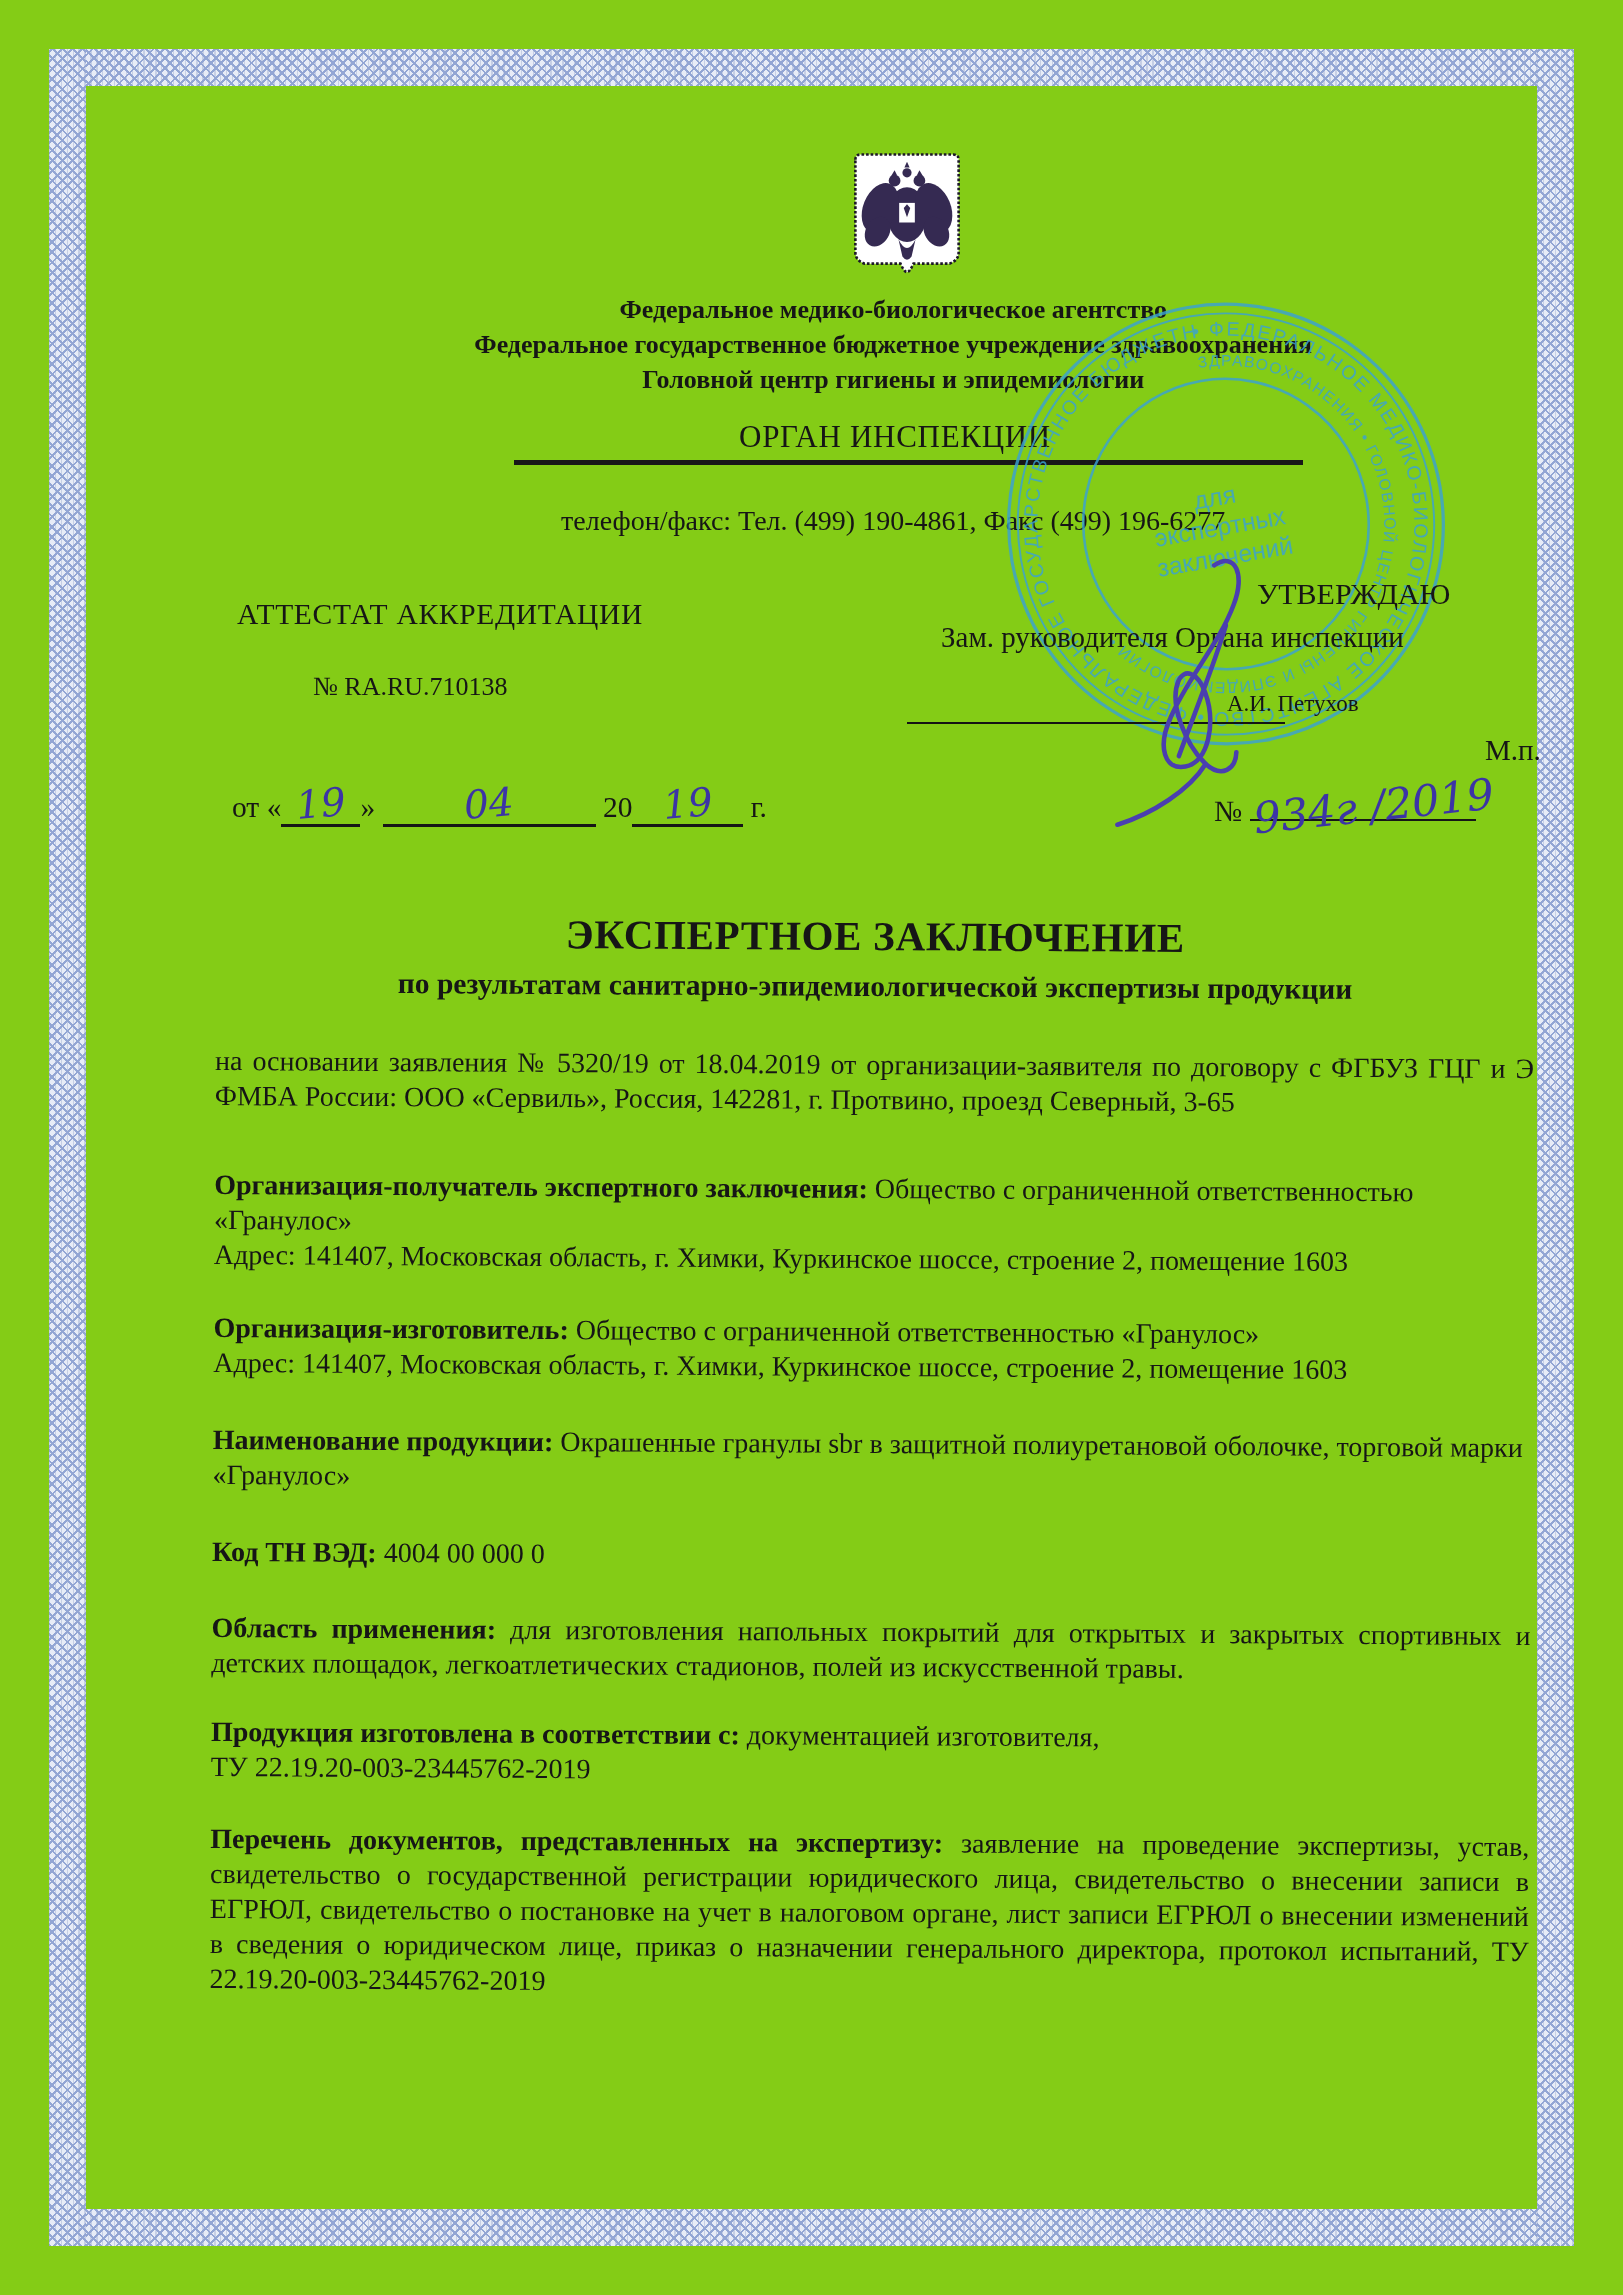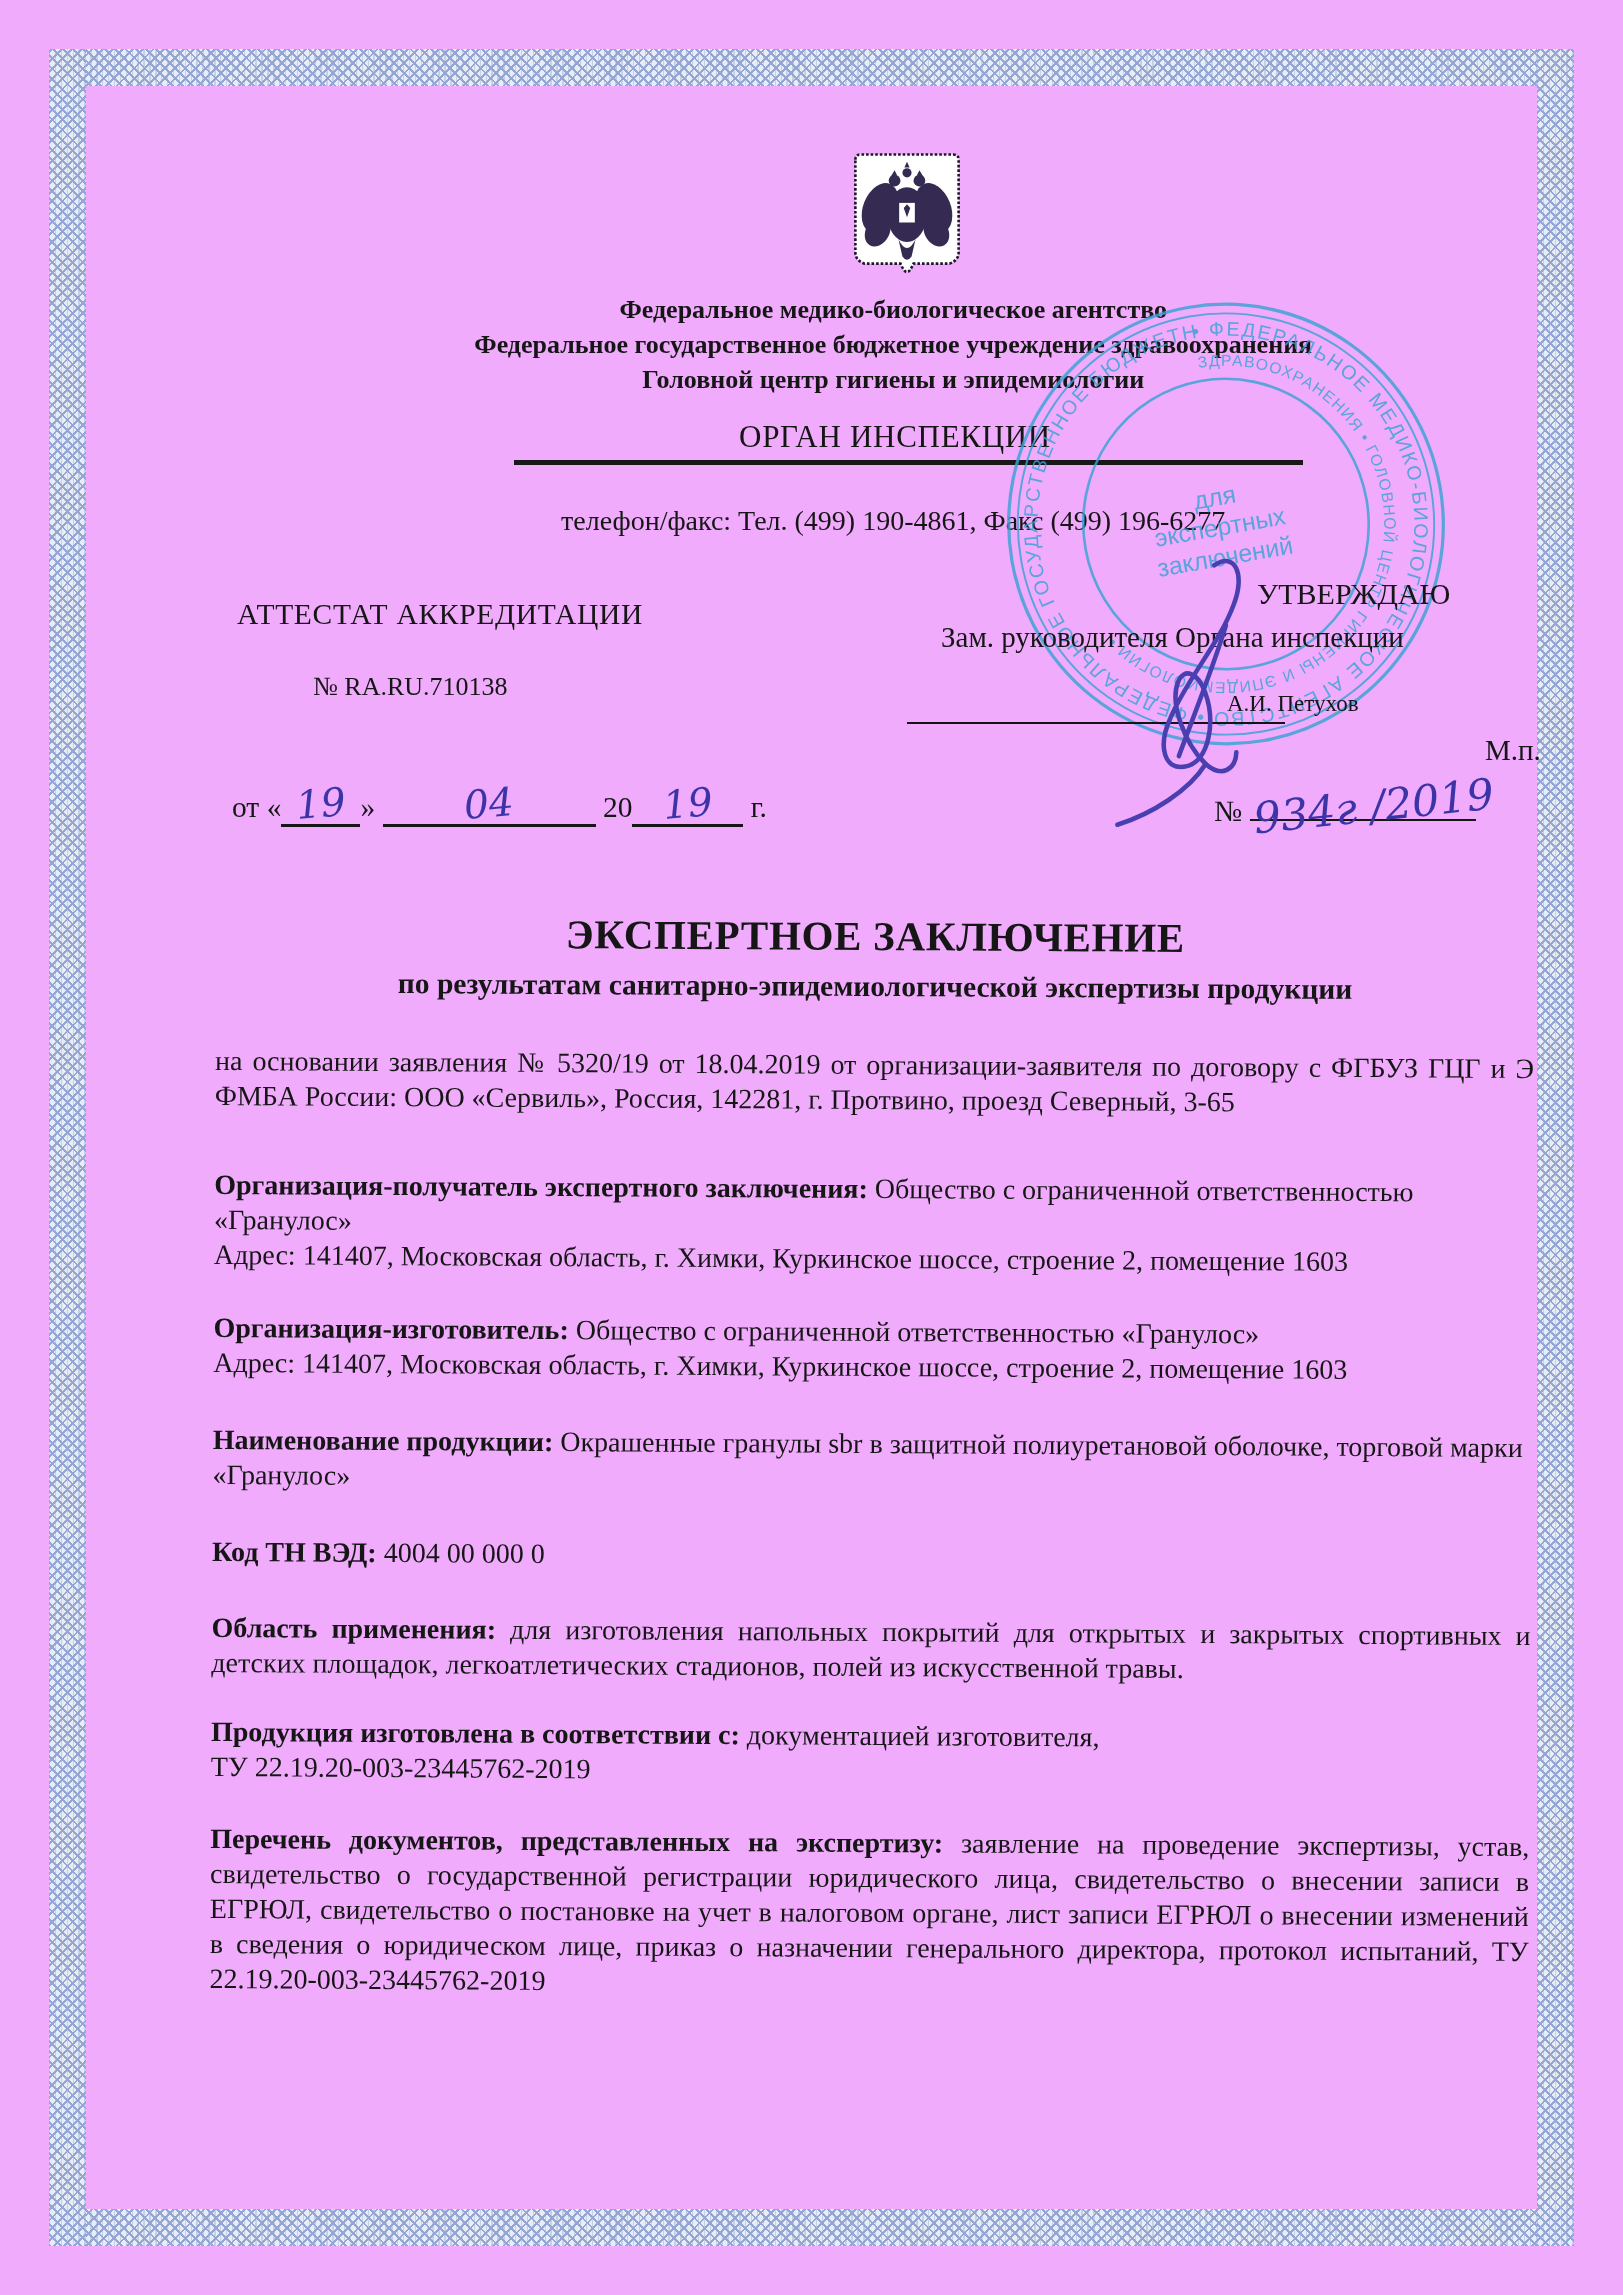--- a/index.html
+++ b/index.html
@@ -1,19 +1,19 @@
 <!DOCTYPE html>
 <html style="font-size:10.5px"><head>
 <meta charset="utf-8">
 <style>
   html,body{margin:0;padding:0;background:#ffffff;}
   .page{
     position:relative;
     width:1623px;height:2295px;
-    background:#f0abfc;
+    background:#84cc16;
     overflow:hidden;
     font-family:"Liberation Serif","DejaVu Serif",serif;
     color:#161616;
   }
   
   .bstrip{
     position:absolute;
     background-color:#e7ecf7;
     background-image:
       repeating-linear-gradient(45deg,#93a6d4 0 2px,rgba(0,0,0,0) 2px 7.2px),

